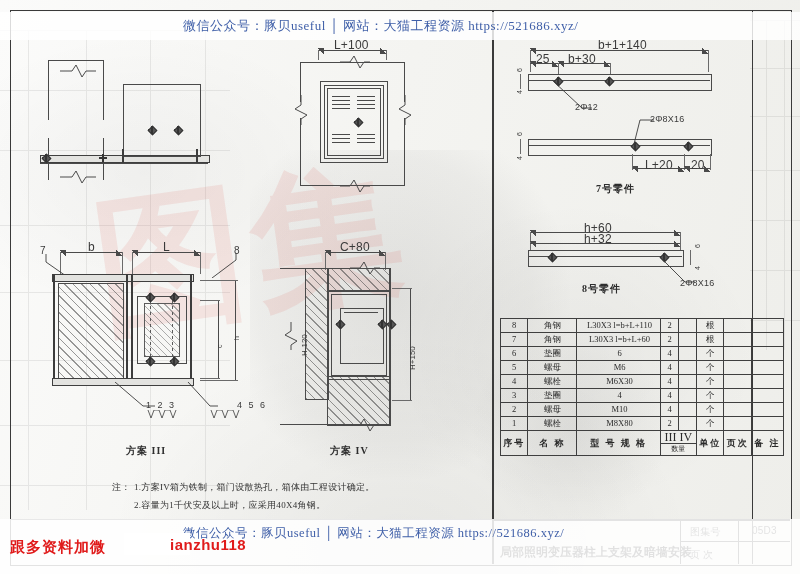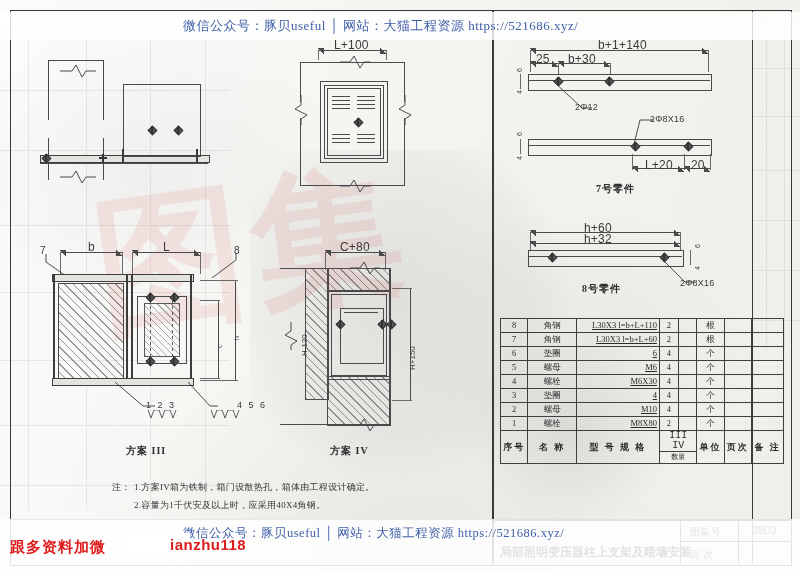--- a/index.html
+++ b/index.html
@@ -69,21 +69,21 @@
      background:linear-gradient(225deg,rgba(0,0,0,0) 48%,#4a4a4a 48%);}
   .dimlineV{position:absolute;width:1px;background:#4a4a4a;}
   .ext{position:absolute;width:1px;background:#6a6a6a;}
   .exth{position:absolute;height:1px;background:#6a6a6a;}
 
   
   .tbl{position:absolute;border-collapse:collapse;
        font-family:"Liberation Serif",serif;color:#2a2a2a;}
   .tbl td{border:1px solid #3f3f3f;font-size:8.5px;padding:0 2px;
           line-height:1;text-align:center;height:13px;}
-  .tbl td.l{text-align:right;padding-left:4px;text-decoration:underline;}
+  .tbl td.l{text-align:center;padding-left:4px;}
   .tbl td.hd{font-size:9px;font-weight:700;letter-spacing:2px;margin-top:31px;}
 
   
   .wm{position:absolute;font-family:"Liberation Serif",serif;white-space:nowrap;}
   #wm-top{left:0;top:12px;width:800px;height:28px;
           background:rgba(255,255,255,.82);}
   #wm-top .t{position:absolute;left:183px;top:5px;font-size:13px;color:#3f5fa8;letter-spacing:.5px;}
   #wm-bot{left:0;top:519px;width:800px;height:55px;background:rgba(255,255,255,.86);}
   #wm-bot .t{position:absolute;left:183px;top:6px;font-size:12.5px;color:#3f5fa8;letter-spacing:.5px;}
   #wm-red1{position:absolute;left:10px;top:538px;font-size:15px;color:#e01b1b;
@@ -527,21 +527,21 @@
         <td>2</td>
         <td></td>
         <td>个</td>
         <td></td>
         <td></td>
       </tr>
       <tr>
         <td class="hd" rowspan="2" style="height:22px;">序号</td>
         <td class="hd" rowspan="2">名  称</td>
         <td class="hd" rowspan="2">型 号 规 格</td>
-        <td colspan="2" style="font-size:10px;height:11px;font-family:Liberation Mono, monospace;">III IV</td>
+        <td colspan="2" style="font-size:12px;height:11px;">III IV</td>
         <td class="hd" rowspan="2">单位</td>
         <td class="hd" rowspan="2">页次</td>
         <td class="hd" rowspan="2">备  注</td>
       </tr>
       <tr>
         <td colspan="2" style="font-size:7px;height:11px;">数量</td>
       </tr>
     </tbody>
   </table>
 

